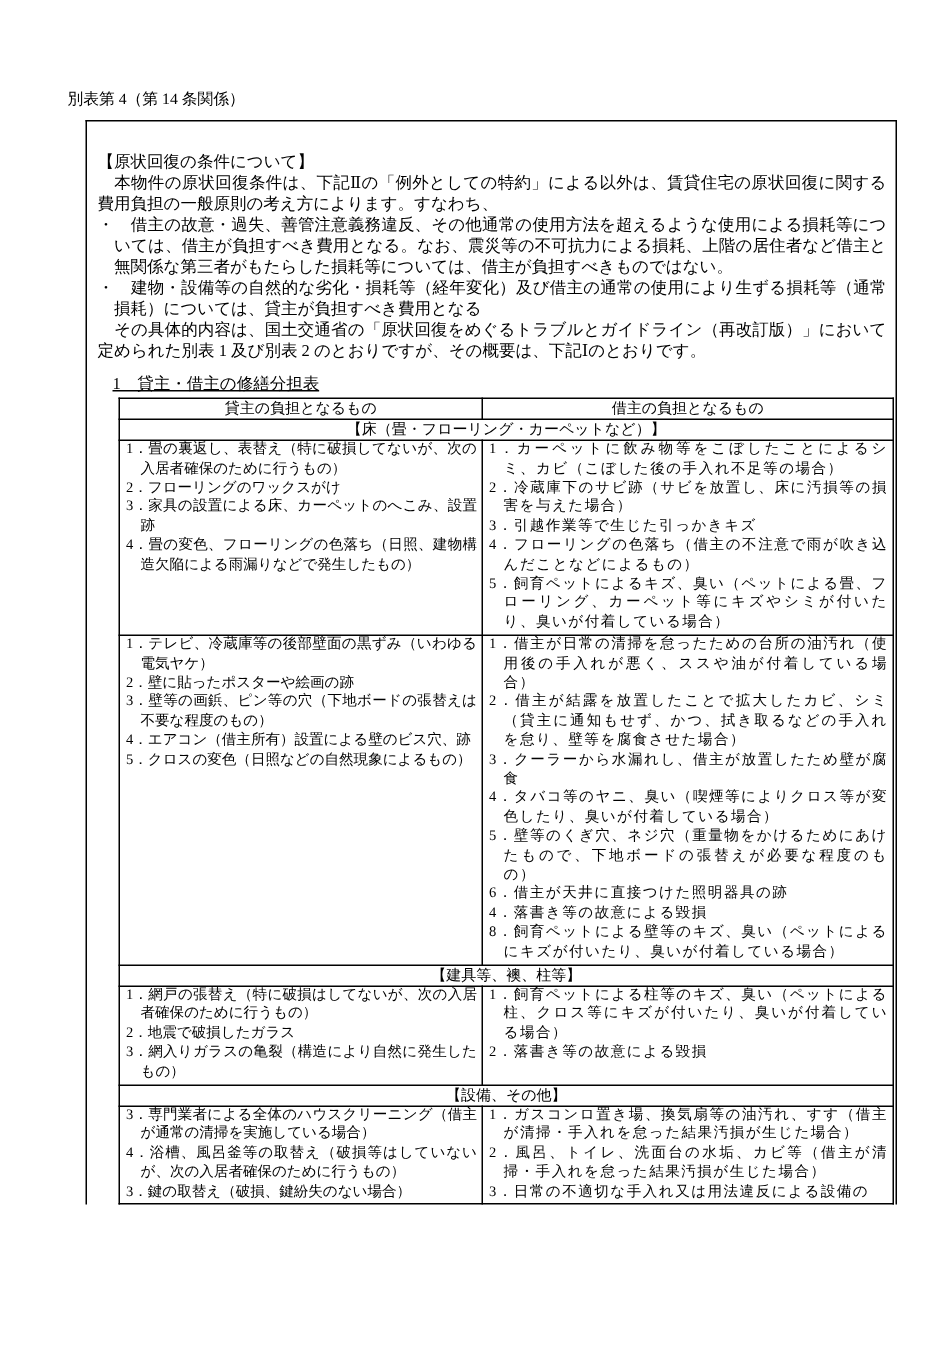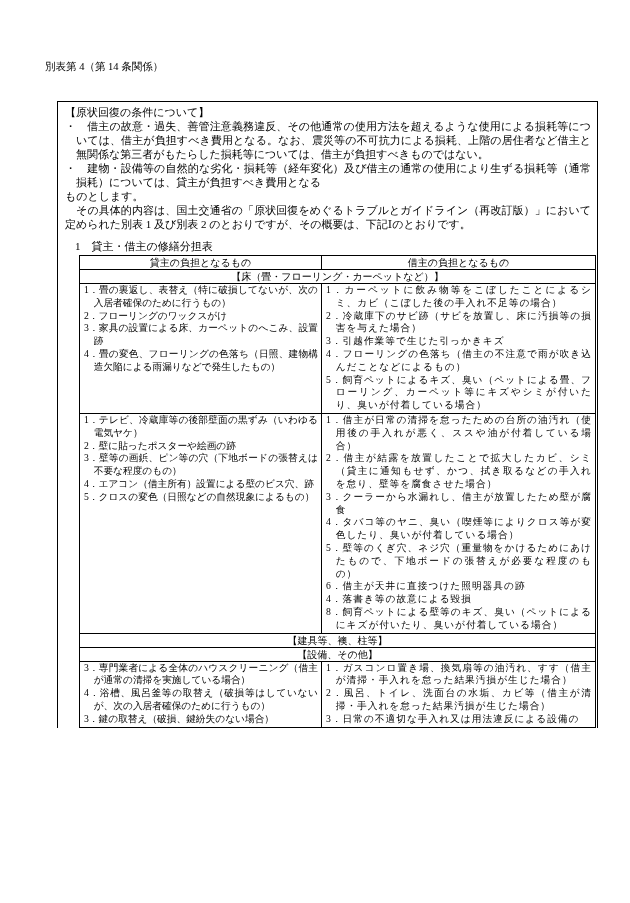--- a/index.html
+++ b/index.html
@@ -17,35 +17,35 @@
     position: absolute;
     left: 45px;
     top: 60px;
     font-size: 10.5px;
     line-height: 14px;
     white-space: nowrap;
   }
   .outer-box {
     position: absolute;
     left: 57px;
-    top: 101px;
+    top: 80px;
     width: 541px;
     border: 1px solid #000;
     border-bottom: none;
-    padding: 3px 6px 0 7px;
+    padding: 20px 6px 0 7px;
   }
   .outer-box p { margin: 0; font-size: 11px; line-height: 14px; text-align: justify; }
   .bullet { padding-left: 1em; text-indent: -1em; }
   .sec-heading {
     margin: 12px 0 0 0;
     font-size: 11.5px;
     font-weight: bold;
     line-height: 15px;
   }
-  .table-caption { margin: 8px 0 2px 10px !important; text-align: left; }
+  .table-caption { margin: 8px 0 2px 10px !important; text-align: left; text-decoration: underline; }
   table.rtable {
     border-collapse: collapse;
     margin-left: 14px;
     width: 516px;
     table-layout: fixed;
   }
   col.c1 { width: 242px; }
   col.c2 { width: 274px; }
   table.rtable td {
     border: 1px solid #000;
@@ -67,23 +67,23 @@
 </head>
 <body>
 
 <div class="page">
 
   <div class="doc-title">別表第 4（第 14 条関係）</div>
 
   <div class="outer-box">
 
     <p>【原状回復の条件について】</p>
+    <p>　本物件の原状回復条件は、下記Ⅱの「例外としての特約」による以外は、賃貸住宅の原状回復に関する費用負担の一般原則の考え方によります。すなわち、</p>
     <p class="bullet">・　借主の故意・過失、善管注意義務違反、その他通常の使用方法を超えるような使用による損耗等については、借主が負担すべき費用となる。なお、震災等の不可抗力による損耗、上階の居住者など借主と無関係な第三者がもたらした損耗等については、借主が負担すべきものではない。</p>
     <p class="bullet">・　建物・設備等の自然的な劣化・損耗等（経年変化）及び借主の通常の使用により生ずる損耗等（通常損耗）については、貸主が負担すべき費用となる</p>
-    <p>ものとします。</p>
     <p>　その具体的内容は、国土交通省の「原状回復をめぐるトラブルとガイドライン（再改訂版）」において定められた別表 1 及び別表 2 のとおりですが、その概要は、下記Ⅰのとおりです。</p>
 
 
     <p class="table-caption">1　貸主・借主の修繕分担表</p>
 
     <table class="rtable">
       <colgroup>
           <col class="c1">
           <col class="c2">
         </colgroup>
@@ -129,20 +129,31 @@
           <div class="item">5．壁等のくぎ穴、ネジ穴（重量物をかけるためにあけたもので、下地ボードの張替えが必要な程度のもの）</div>
           <div class="item">6．借主が天井に直接つけた照明器具の跡</div>
           <div class="item">4．落書き等の故意による毀損</div>
           <div class="item">8．飼育ペットによる壁等のキズ、臭い（ペットによるにキズが付いたり、臭いが付着している場合）</div>
         </td>
       </tr>
 
       <tr class="sec-row">
         <td colspan="2">【建具等、襖、柱等】</td>
       </tr>
+      <tr>
+        <td>
+          <div class="item">1．網戸の張替え（特に破損はしてないが、次の入居者確保のために行うもの）</div>
+          <div class="item">2．地震で破損したガラス</div>
+          <div class="item">3．網入りガラスの亀裂（構造により自然に発生したもの）</div>
+        </td>
+        <td class="tcol">
+          <div class="item">1．飼育ペットによる柱等のキズ、臭い（ペットによる柱、クロス等にキズが付いたり、臭いが付着している場合）</div>
+          <div class="item">2．落書き等の故意による毀損</div>
+        </td>
+      </tr>
 
       <tr class="sec-row">
         <td colspan="2">【設備、その他】</td>
       </tr>
       <tr>
         <td>
           <div class="item">3．専門業者による全体のハウスクリーニング（借主が通常の清掃を実施している場合）</div>
           <div class="item">4．浴槽、風呂釜等の取替え（破損等はしていないが、次の入居者確保のために行うもの）</div>
           <div class="item">3．鍵の取替え（破損、鍵紛失のない場合）</div>
         </td>

